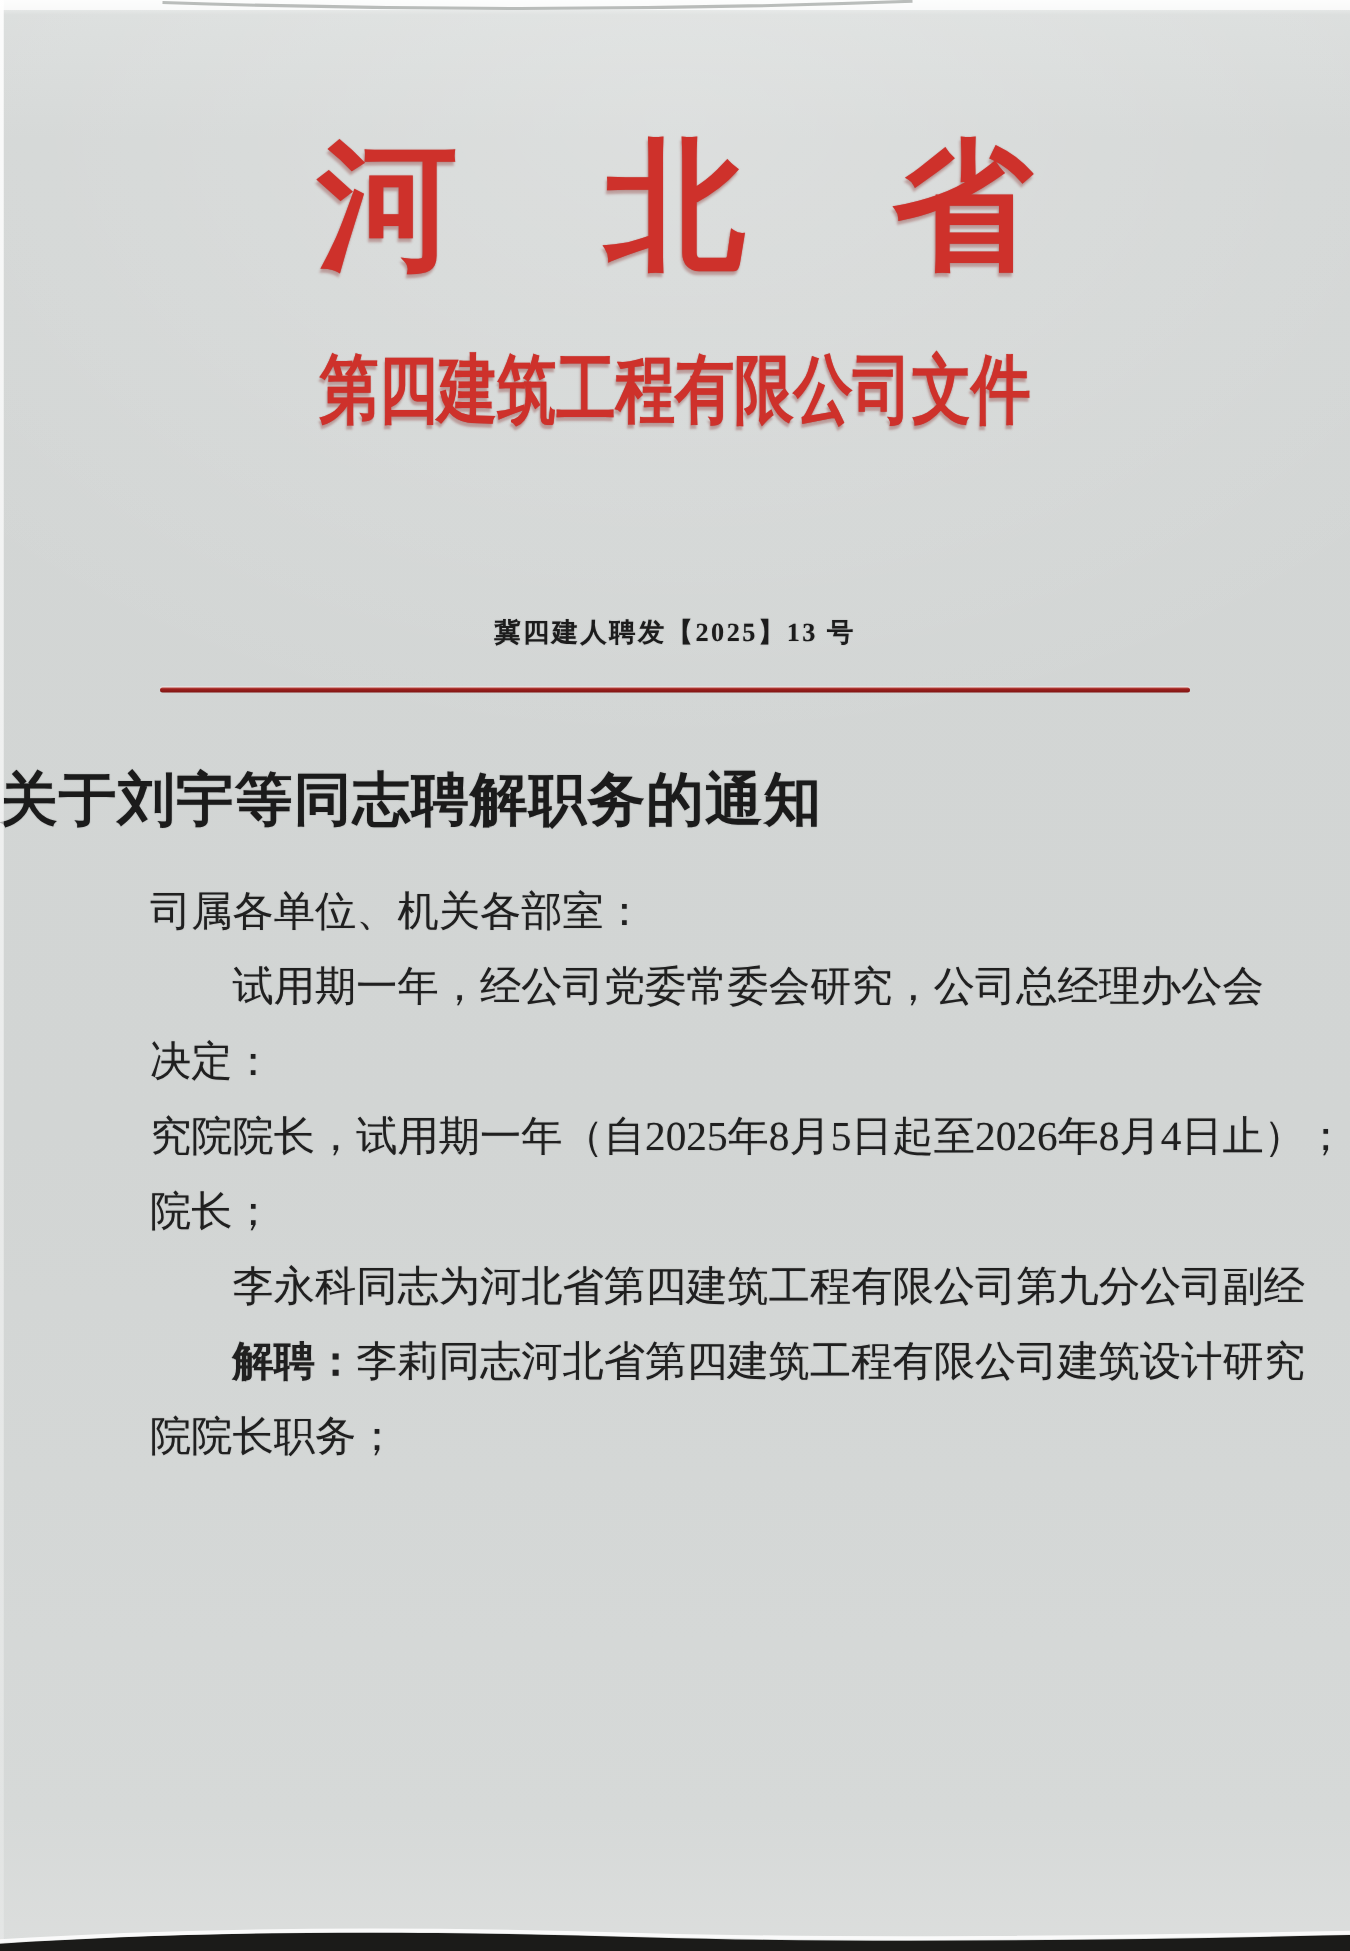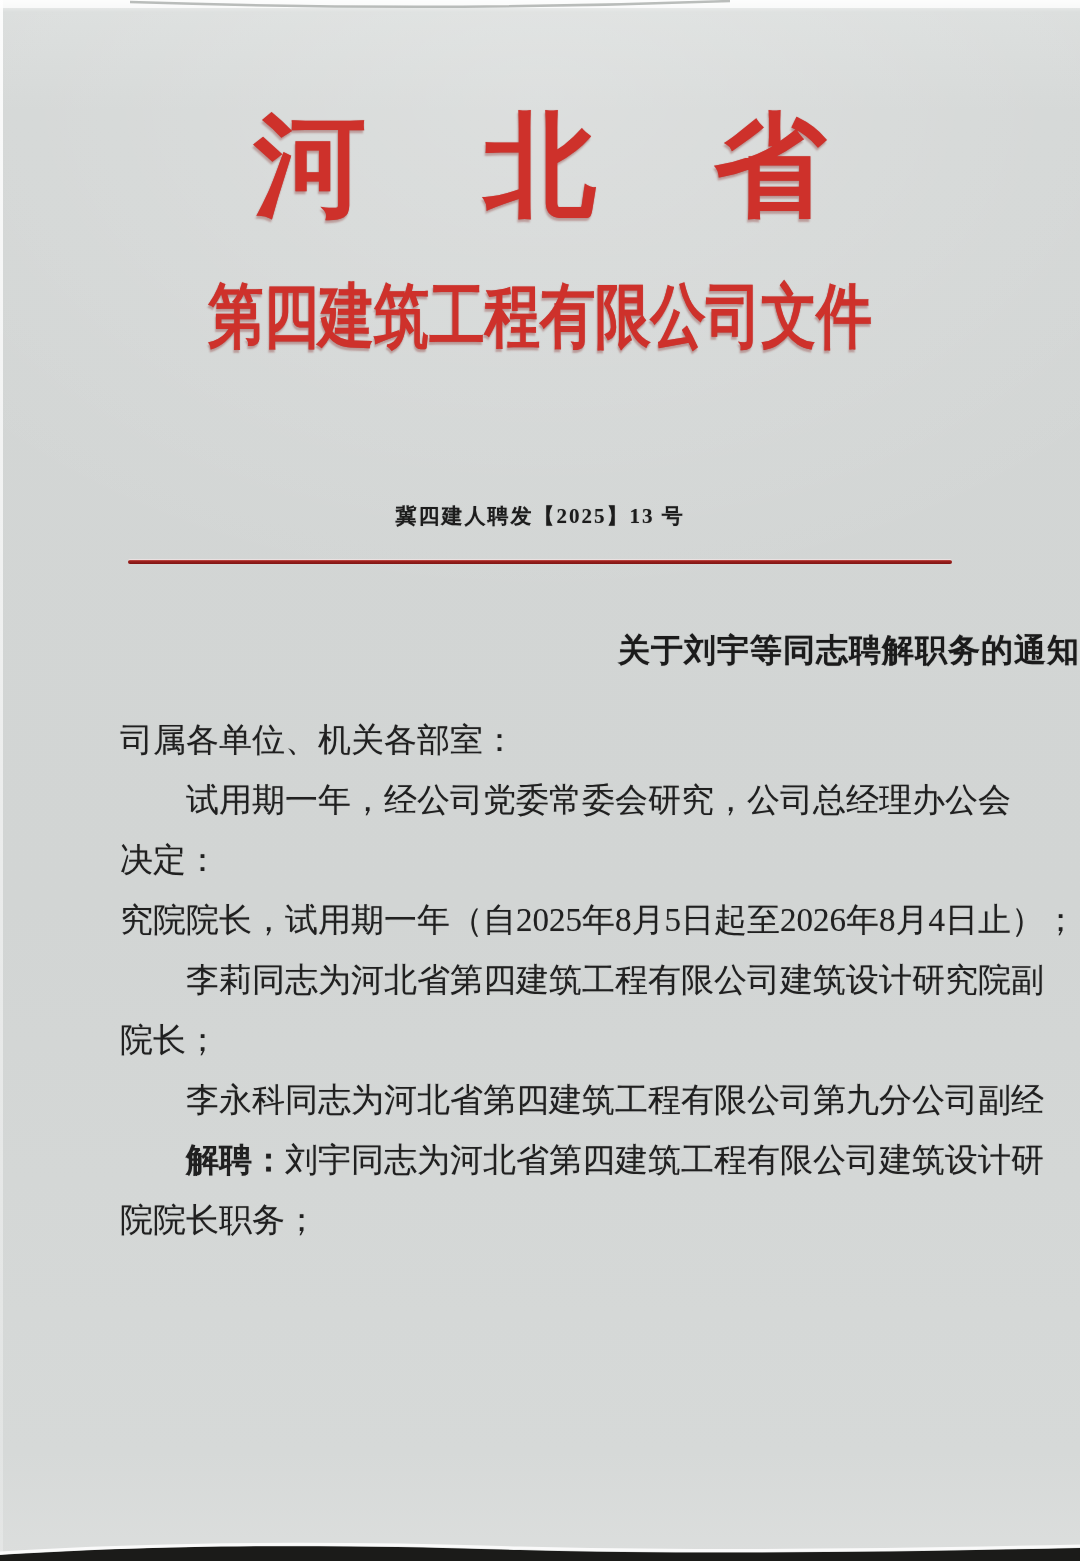--- a/index.html
+++ b/index.html
@@ -23,21 +23,21 @@
   .region{
     margin:108px 0 0 0;
     font-size:112px;line-height:1.05;font-weight:700;
     color:#ce312b;
     letter-spacing:118px;margin-right:-118px;
     text-shadow:-1px 3px 2px rgba(122,18,14,.30), 0 0 1px rgba(160,30,25,.55);
     white-space:nowrap;
   }
   .org{
     margin-top:56px;
-    font-size:70px;line-height:1;font-weight:700;
+    font-size:60px;line-height:1;font-weight:700;
     color:#ce312b;
     text-shadow:-1px 3px 2px rgba(122,18,14,.30), 0 0 1px rgba(160,30,25,.55);
     white-space:nowrap;
   }
   .org .squeeze{display:inline-block;transform:scaleX(0.79);transform-origin:50% 50%;}
 
   .doc-number{
     margin-top:144px;
     text-align:center;
     font-size:21px;line-height:40px;font-weight:700;
@@ -46,22 +46,22 @@
   }
   .red-rule{
     margin:24px auto 0 auto;
     width:824px;height:4px;
     background:linear-gradient(180deg,#c4524c 0%,#9b1f1c 35%,#7e1513 100%);
     border-radius:2px;
     box-shadow:0 -1px 0 rgba(255,235,235,.55);
   }
   .doc-title{
     margin:58px 0 0 0;
-    text-align:right;
-    font-size:32px;line-height:56px;font-weight:700;
+    text-align:left;
+    font-size:46px;line-height:56px;font-weight:700;
     letter-spacing:1px;color:#1b1b1b;
     text-shadow:0 0 1px rgba(20,20,20,.4);
   }
   .bodytext{
     margin-top:32px;
     padding:0 0 0 120px;
   }
   .bodytext p{
     margin:0;
     font-size:33px;line-height:60px;
@@ -93,24 +93,23 @@
 
   <div class="red-rule"></div>
 
   <h1 class="doc-title">关于刘宇等同志聘解职务的通知</h1>
 
   <main class="bodytext">
     <p><span class="b"></span><span>司属各单位、机关各部室：</span></p>
     <p class="indent"><span class="b"></span><span>试用期一年，经公司党委常委会研究，公司总经理办公会</span></p>
     <p><span class="b"></span><span>决定：</span></p>
     <p><span class="b"></span><span>究院院长，试用期一年（自2025年8月5日起至2026年8月4日止）；</span></p>
-    <p class="indent"><span class="b"></span><span>李莉同志为河北省第四建筑工程有限公司建筑设计研究院副</span></p>
     <p><span class="b"></span><span>院长；</span></p>
     <p class="indent"><span class="b"></span><span>李永科同志为河北省第四建筑工程有限公司第九分公司副经</span></p>
-    <p class="indent"><span class="b">解聘：</span><span>刘宇同志为河北省第四建筑工程有限公司建筑设计研</span></p>
+    <p class="indent"><span class="b">解聘：</span><span>李莉同志河北省第四建筑工程有限公司建筑设计研究</span></p>
     <p><span class="b"></span><span>院院长职务；</span></p>
   </main>
 
   <svg class="bottom-edge" viewBox="0 0 1080 22" preserveAspectRatio="none">
     <path d="M0,22 L0,16 C 140,7 300,4 520,11 C 700,16 900,13 1080,9 L1080,22 Z" fill="#1b1b19"></path>
     <path d="M0,14 C 140,5 300,2 520,9 C 700,14 900,11 1080,7" stroke="rgba(255,255,255,0.85)" stroke-width="3" fill="none"></path>
   </svg>
 
 </div>
 

